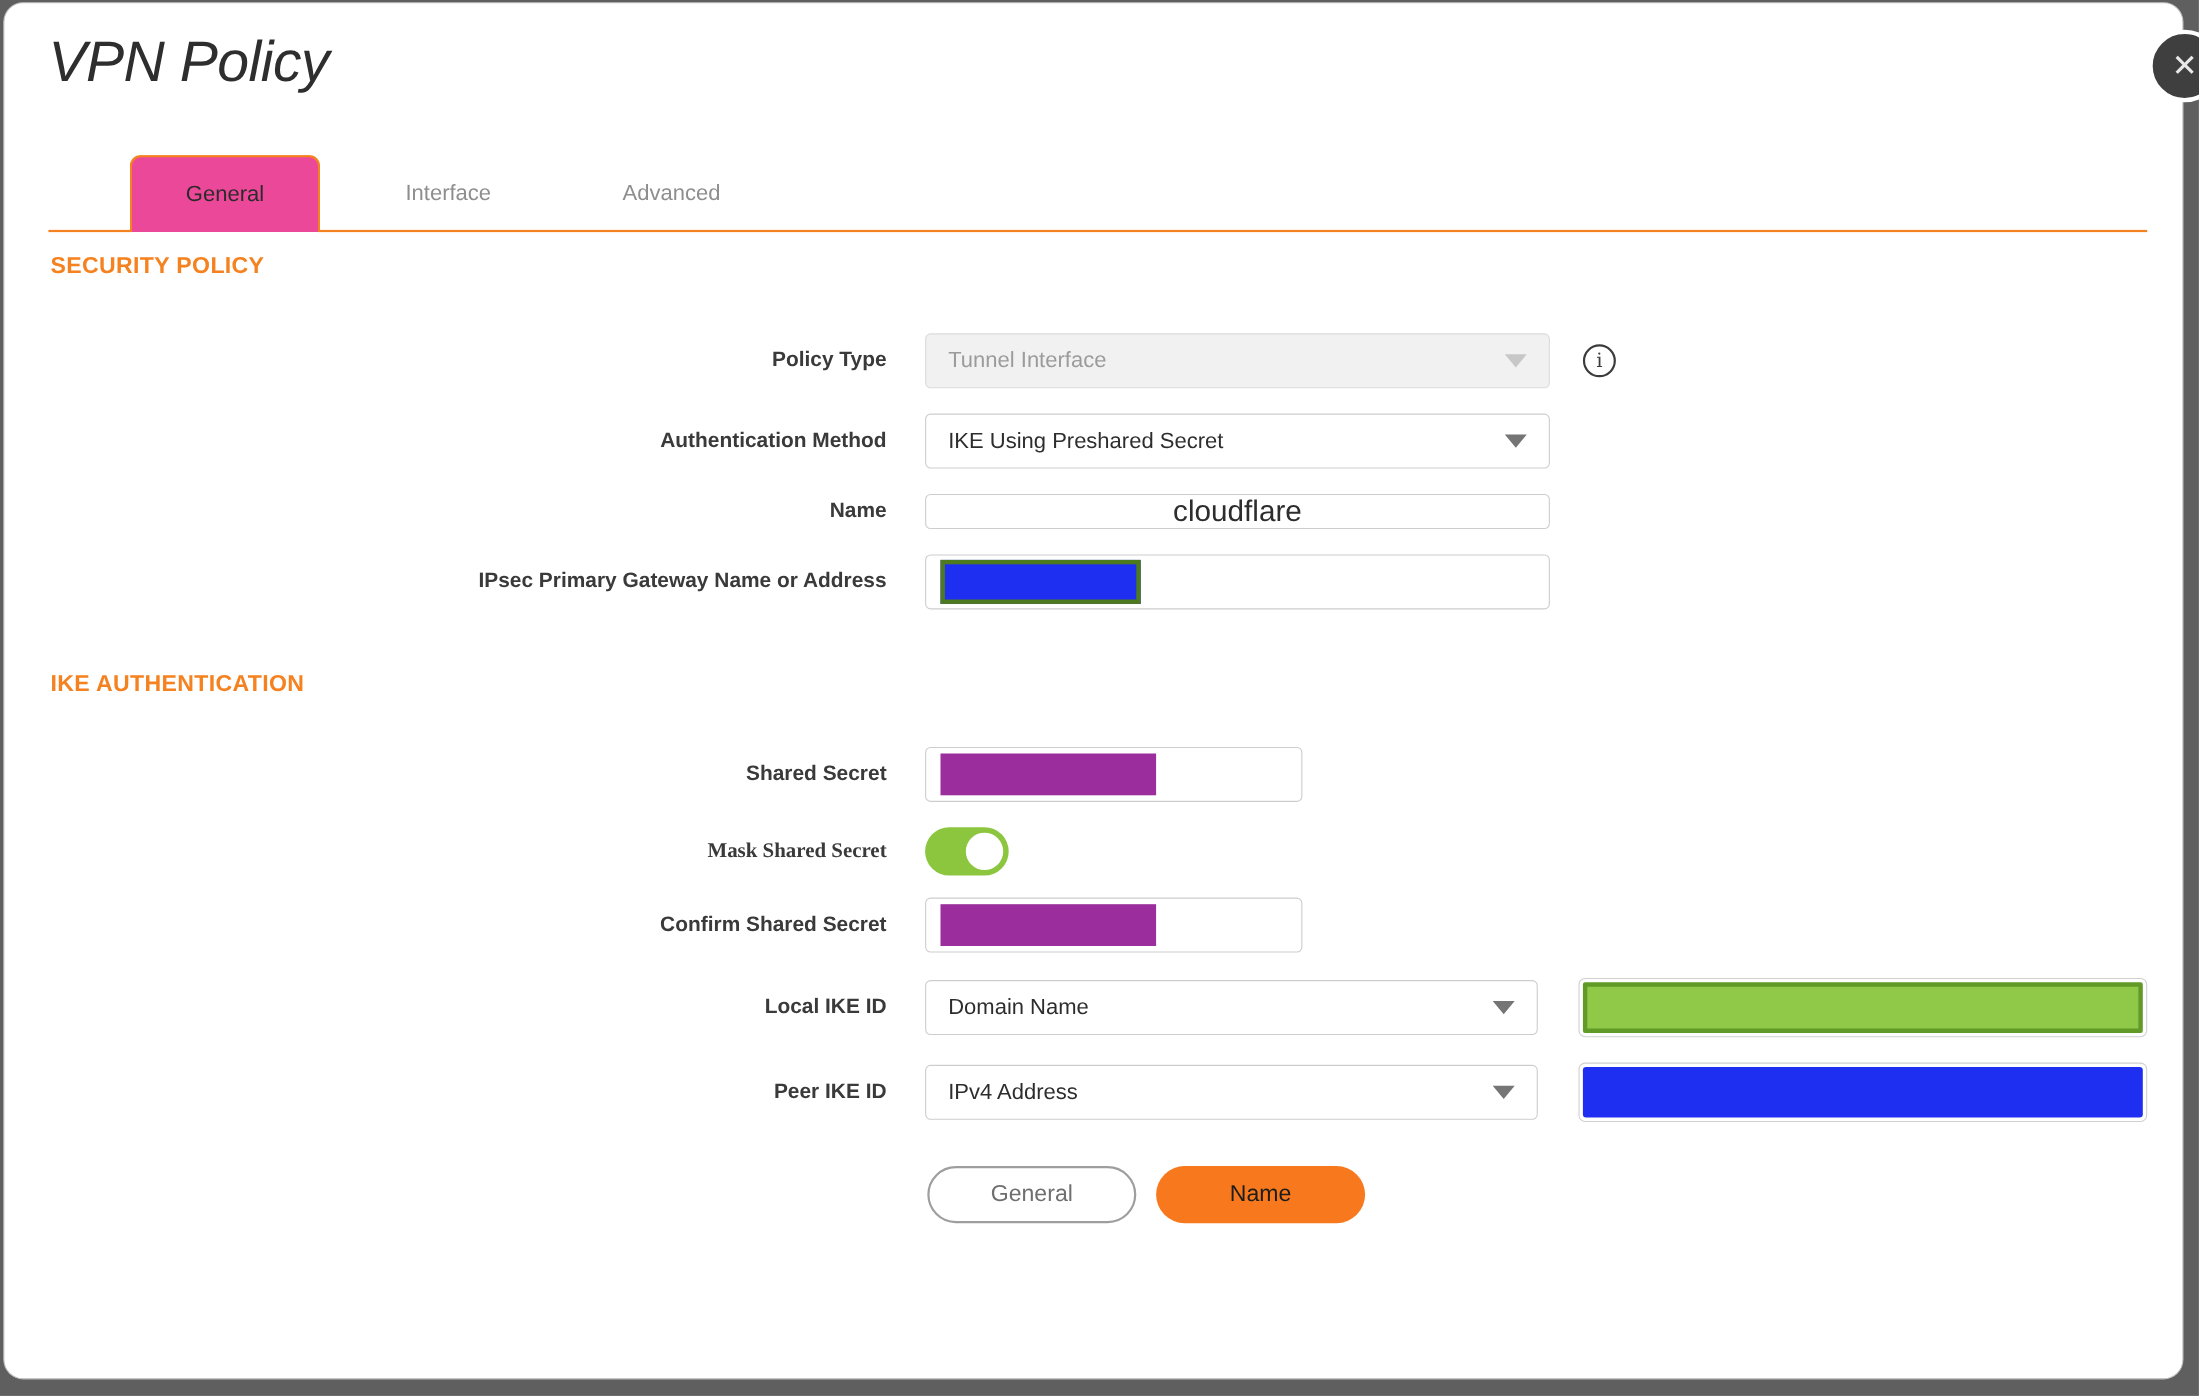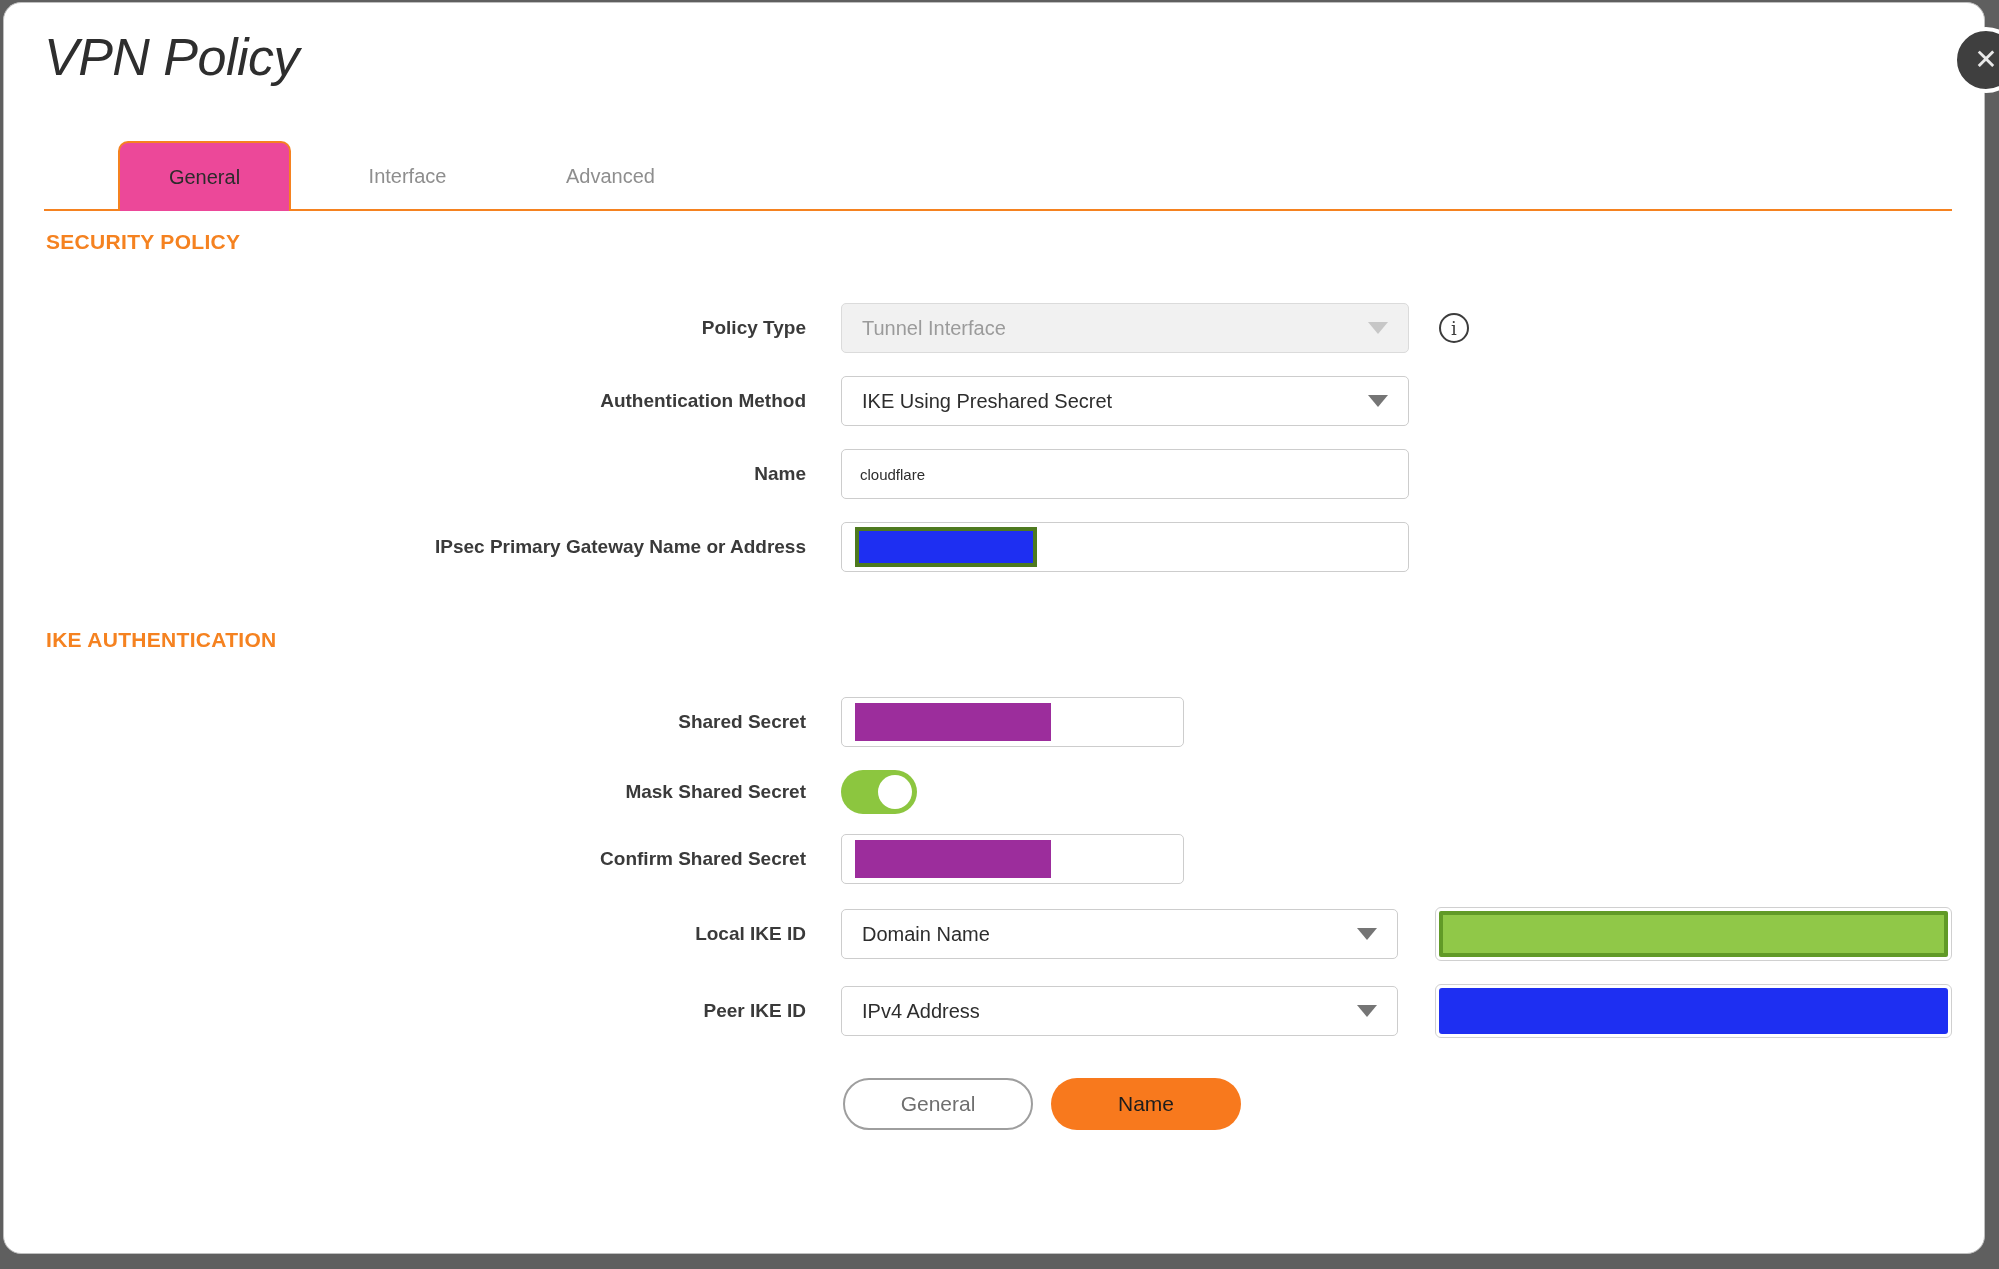--- a/index.html
+++ b/index.html
@@ -38,44 +38,44 @@
   .tab.active::after{content:"";position:absolute;left:0;right:0;bottom:-2px;height:2px;background:#fff;}
 
   .section-heading{
     margin:17px 0 47px 2px;font-size:21px;font-weight:700;color:#F58220;
     letter-spacing:0.3px;line-height:28px;
   }
   .section-heading.second{margin-top:54px;margin-bottom:43px;}
 
   
   .row{display:flex;align-items:center;margin-bottom:23px;}
-  .row.tight{margin-bottom:20px;}
+  .row.tight{margin-bottom:20px;font-family:Liberation Serif, serif;}
   .row-label{
     width:762px;padding-right:35px;flex:none;text-align:right;
     font-size:19px;font-weight:700;color:#3a3a3a;
   }
 
   .select{
     box-sizing:border-box;width:568px;height:50px;border:1px solid #cdcdcd;border-radius:5px;
     background:#fff;display:flex;align-items:center;justify-content:space-between;
     padding:0 20px;font-size:20px;color:#2d2d2d;cursor:pointer;
   }
   .select.narrow{width:557px;}
   .caret{
     width:0;height:0;flex:none;
     border-left:10px solid transparent;border-right:10px solid transparent;
     border-top:12px solid #757575;
   }
   .select.disabled{background:#f1f1f1;border-color:#dbdbdb;color:#9b9b9b;cursor:default;gap:40px;}
   .select.disabled .caret{border-top-color:#c7c7c7;}
 
   .text-input{
-    box-sizing:border-box;width:568px;height:50px;border:1px solid #cdcdcd;border-radius:5px;
-    padding:0 18px;font-family:"Liberation Sans",sans-serif;font-size:15px;color:#2d2d2d;
-    background:#fff;outline:none;
+    box-sizing:border-box;width:568px;height:32px;border:1px solid #cdcdcd;border-radius:5px;
+    padding:0 18px;font-family:"Liberation Sans",sans-serif;font-size:27px;color:#2d2d2d;
+    background:#fff;outline:none;text-align:center;
   }
 
   .redact-host{
     box-sizing:border-box;height:50px;border:1px solid #cdcdcd;border-radius:5px;
     background:#fff;display:flex;align-items:center;padding:0 13px;
   }
   .redact-host.wide{width:568px;}
   .redact-host.small{width:343px;}
   .redact-block{flex:none;}
   .redact-blue-bordered{width:182px;height:40px;background:#1E2FF2;border:4px solid #4E7A1F;box-sizing:border-box;}

